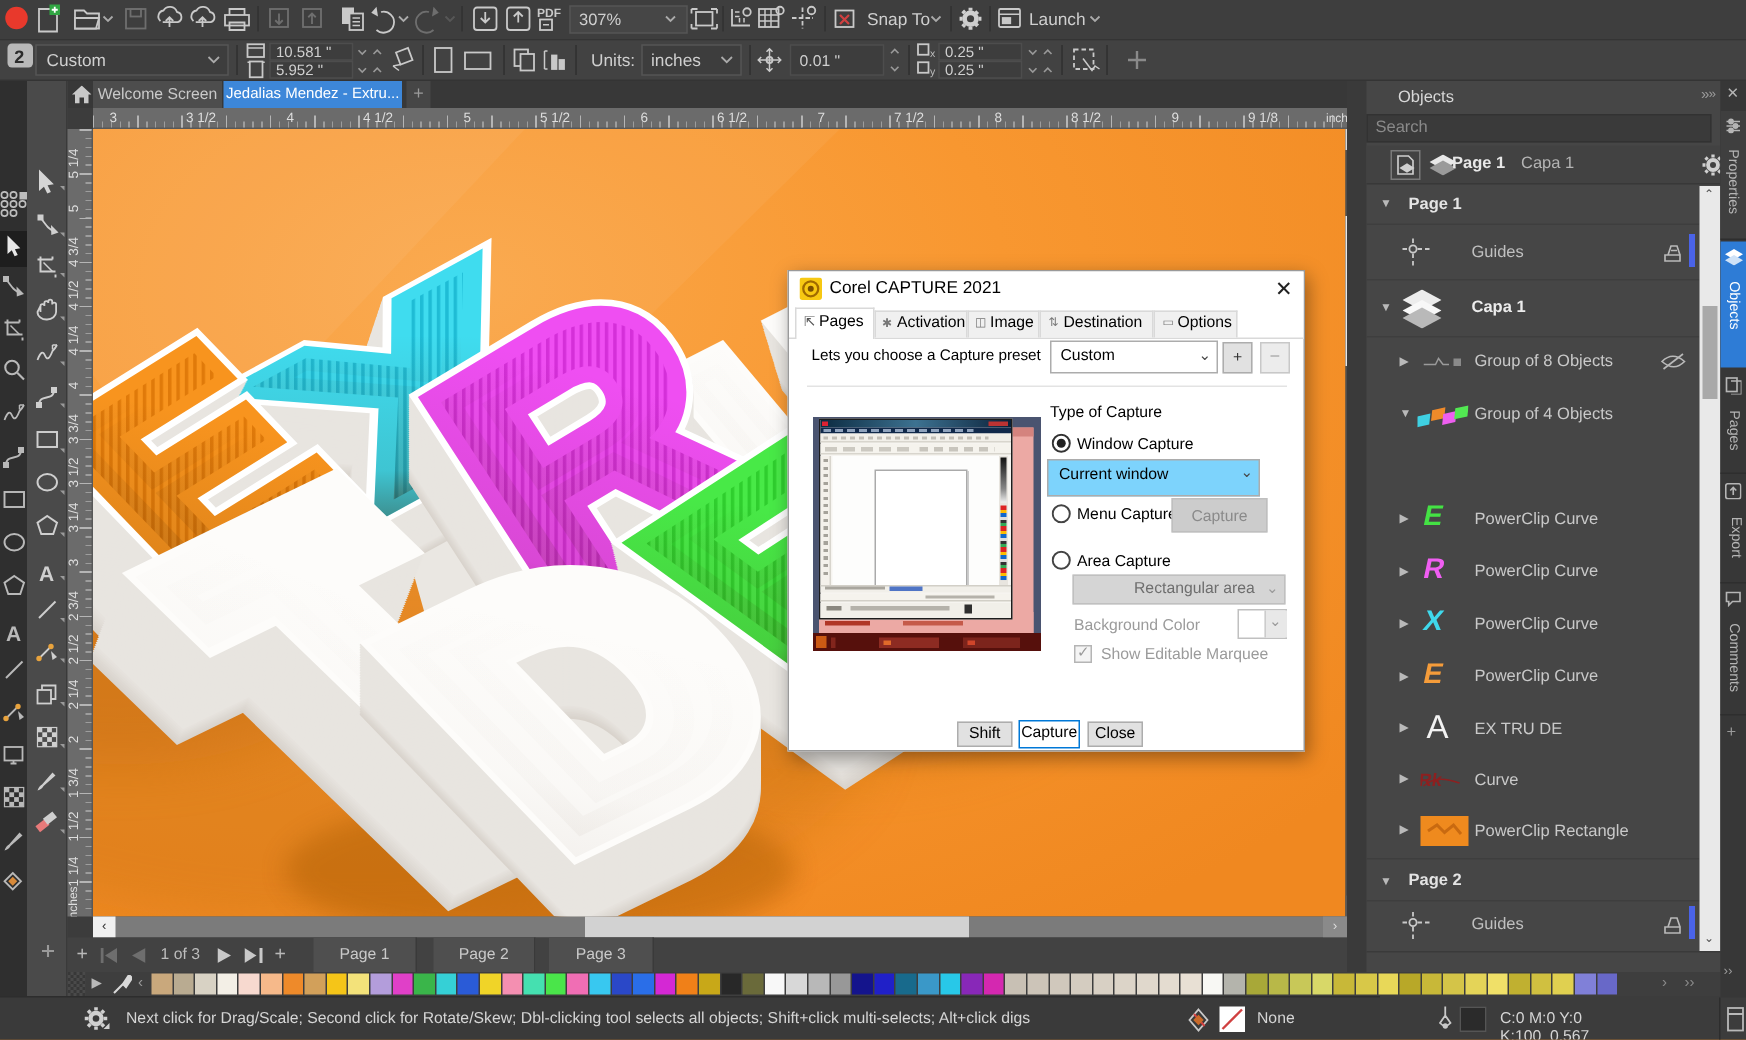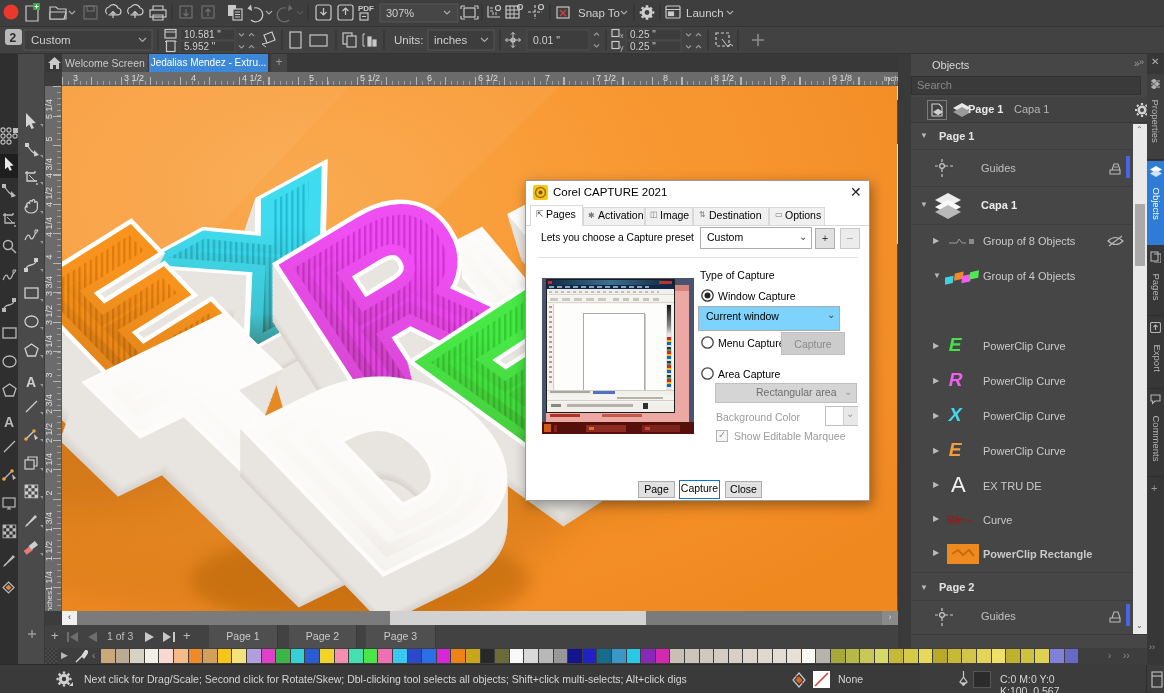--- a/index.html
+++ b/index.html
@@ -1122,21 +1122,21 @@
           <path d="M2,12 q8,-8 24,-2" stroke="#8d2020" fill="none"></path>
         </svg>
     <span class="abs" style="left:72px;top:10px;">Curve</span>
   </div>
   <div class="abs" style="left:13px;top:484px;width:222px;height:34px;">
     <span class="abs" style="left:22px;top:10px;color:#b9b9b9;font-size:8px;">▶</span>
     <div class="abs" style="left:36px;top:6px;width:32px;height:20px;background:#ef8a1e;"></div>
     <svg class="abs" style="left:36px;top:6px;" width="32" height="20">
           <path d="M5,10 l6,-4 5,5 6,-5 5,6" stroke="#c96a10" fill="none" stroke-width="2"></path>
         </svg>
-    <span class="abs" style="left:72px;top:10px;font-weight:bold;">PowerClip Rectangle</span>
+    <span class="abs" style="left:72px;top:10px;">PowerClip Rectangle</span>
   </div>
   <div class="abs" style="left:13px;top:518px;width:222px;height:29px;border-top:1px solid #3e3e3e;border-bottom:1px solid #3e3e3e;">
     <span class="abs" style="left:9px;top:10px;color:#b9b9b9;font-size:8px;">▼</span>
     <span class="abs" style="left:28px;top:8px;color:#e4e4e4;font-weight:bold;">Page 2</span>
   </div>
   <div class="abs" style="left:13px;top:547px;width:222px;height:33px;">
     <svg class="abs" style="left:22px;top:5px;" width="22" height="24" stroke="#c9c9c9" fill="none" stroke-width="1.2">
           <path d="M9,2 v20 M2,9 h19" stroke-dasharray="3 2"></path>
           <circle cx="9" cy="9" r="2.4" fill="#464646"></circle>
         </svg>
@@ -1312,18 +1312,18 @@
   <span class="abs" style="left:190px;top:230px;color:#9b9b9b;">Background Color</span>
   <div class="abs" style="left:299px;top:225px;width:33px;height:20px;border:1px solid #c0c0c0;background:#fff;">
     <div class="abs" style="left:17px;top:0;width:15px;height:18px;background:#e8e8e8;border-left:1px solid #ccc;"></div>
     <span class="abs" style="left:20px;top:1px;color:#999;font-size:10px;">⌄</span>
   </div>
   <div class="abs" style="left:190px;top:249px;width:12px;height:12px;border:1px solid #b5b5b5;background:#f4f4f4;">
     <span class="abs" style="left:1px;top:-2px;color:#9a9a9a;font-size:10px;">✓</span>
   </div>
   <span class="abs" style="left:208px;top:249px;color:#9b9b9b;">Show Editable Marquee</span>
 
-  <div class="abs" style="left:112px;top:300px;width:37px;height:17px;background:#e1e1e1;border:1px solid #adadad;text-align:center;line-height:15px;">Page</div>
+  <div class="abs" style="left:112px;top:300px;width:37px;height:17px;background:#e1e1e1;border:1px solid #adadad;text-align:center;line-height:15px;">Shift</div>
   <div class="abs" style="left:153px;top:299px;width:41px;height:19px;background:#fff;border:1.5px solid #0078d7;text-align:center;line-height:14px;">Capture</div>
   <div class="abs" style="left:199px;top:300px;width:37px;height:17px;background:#e1e1e1;border:1px solid #adadad;text-align:center;line-height:15px;">Close</div>
 </div>
 
 </div>
 
 </body></html>

